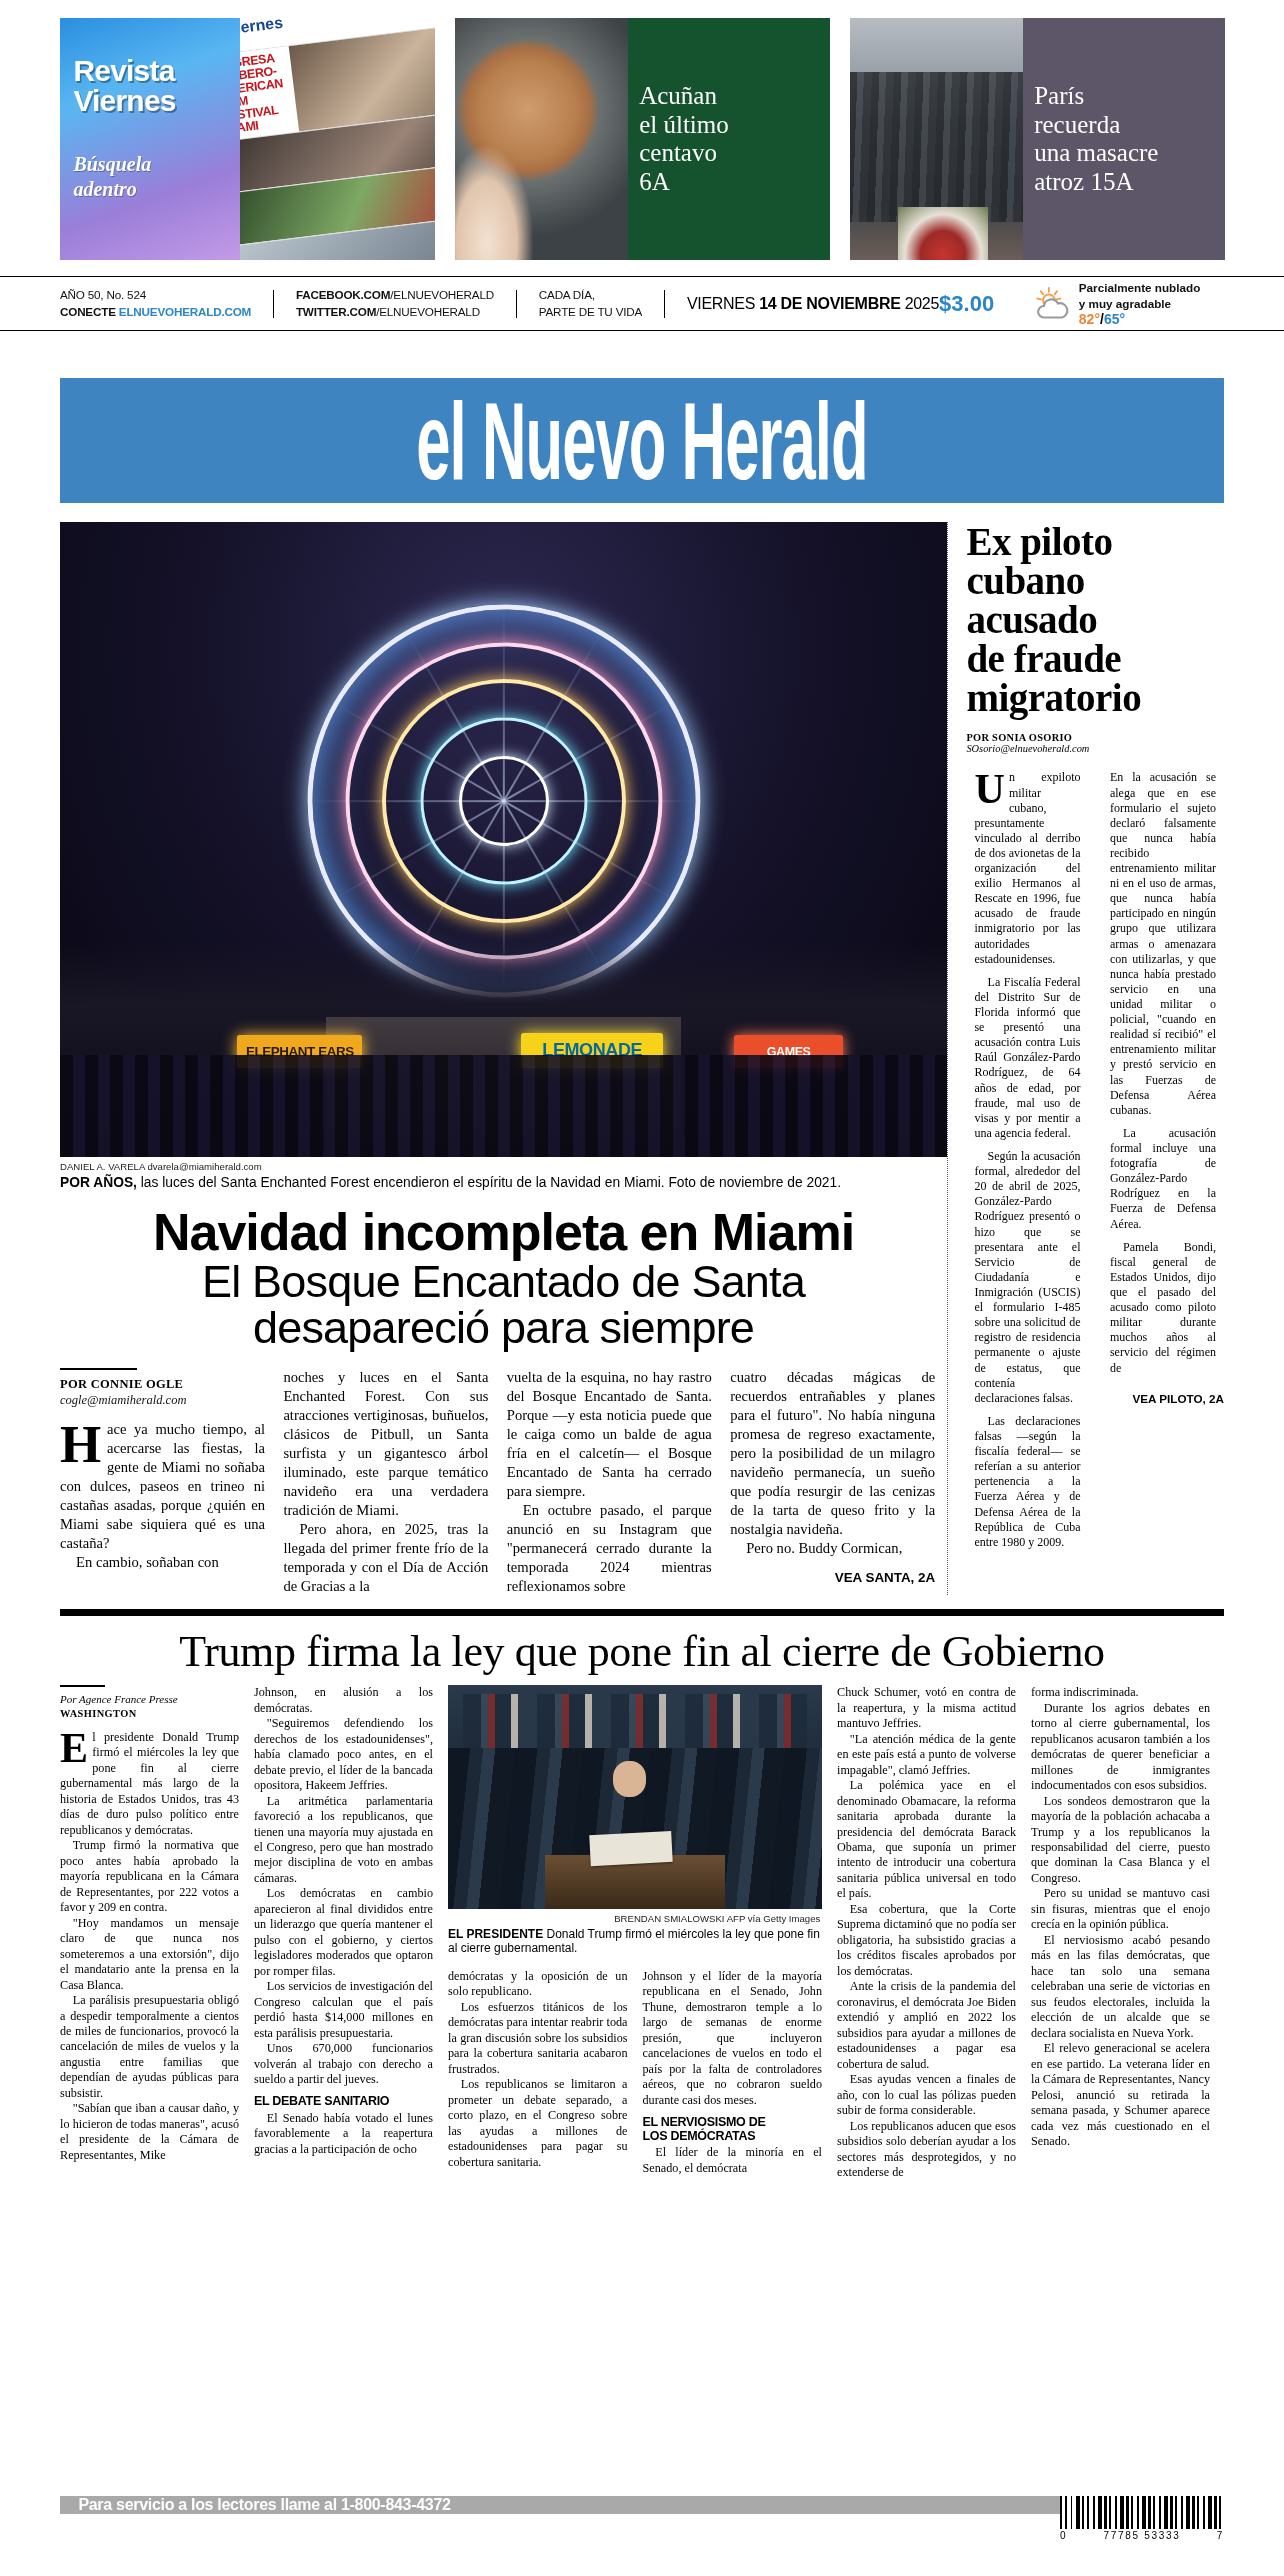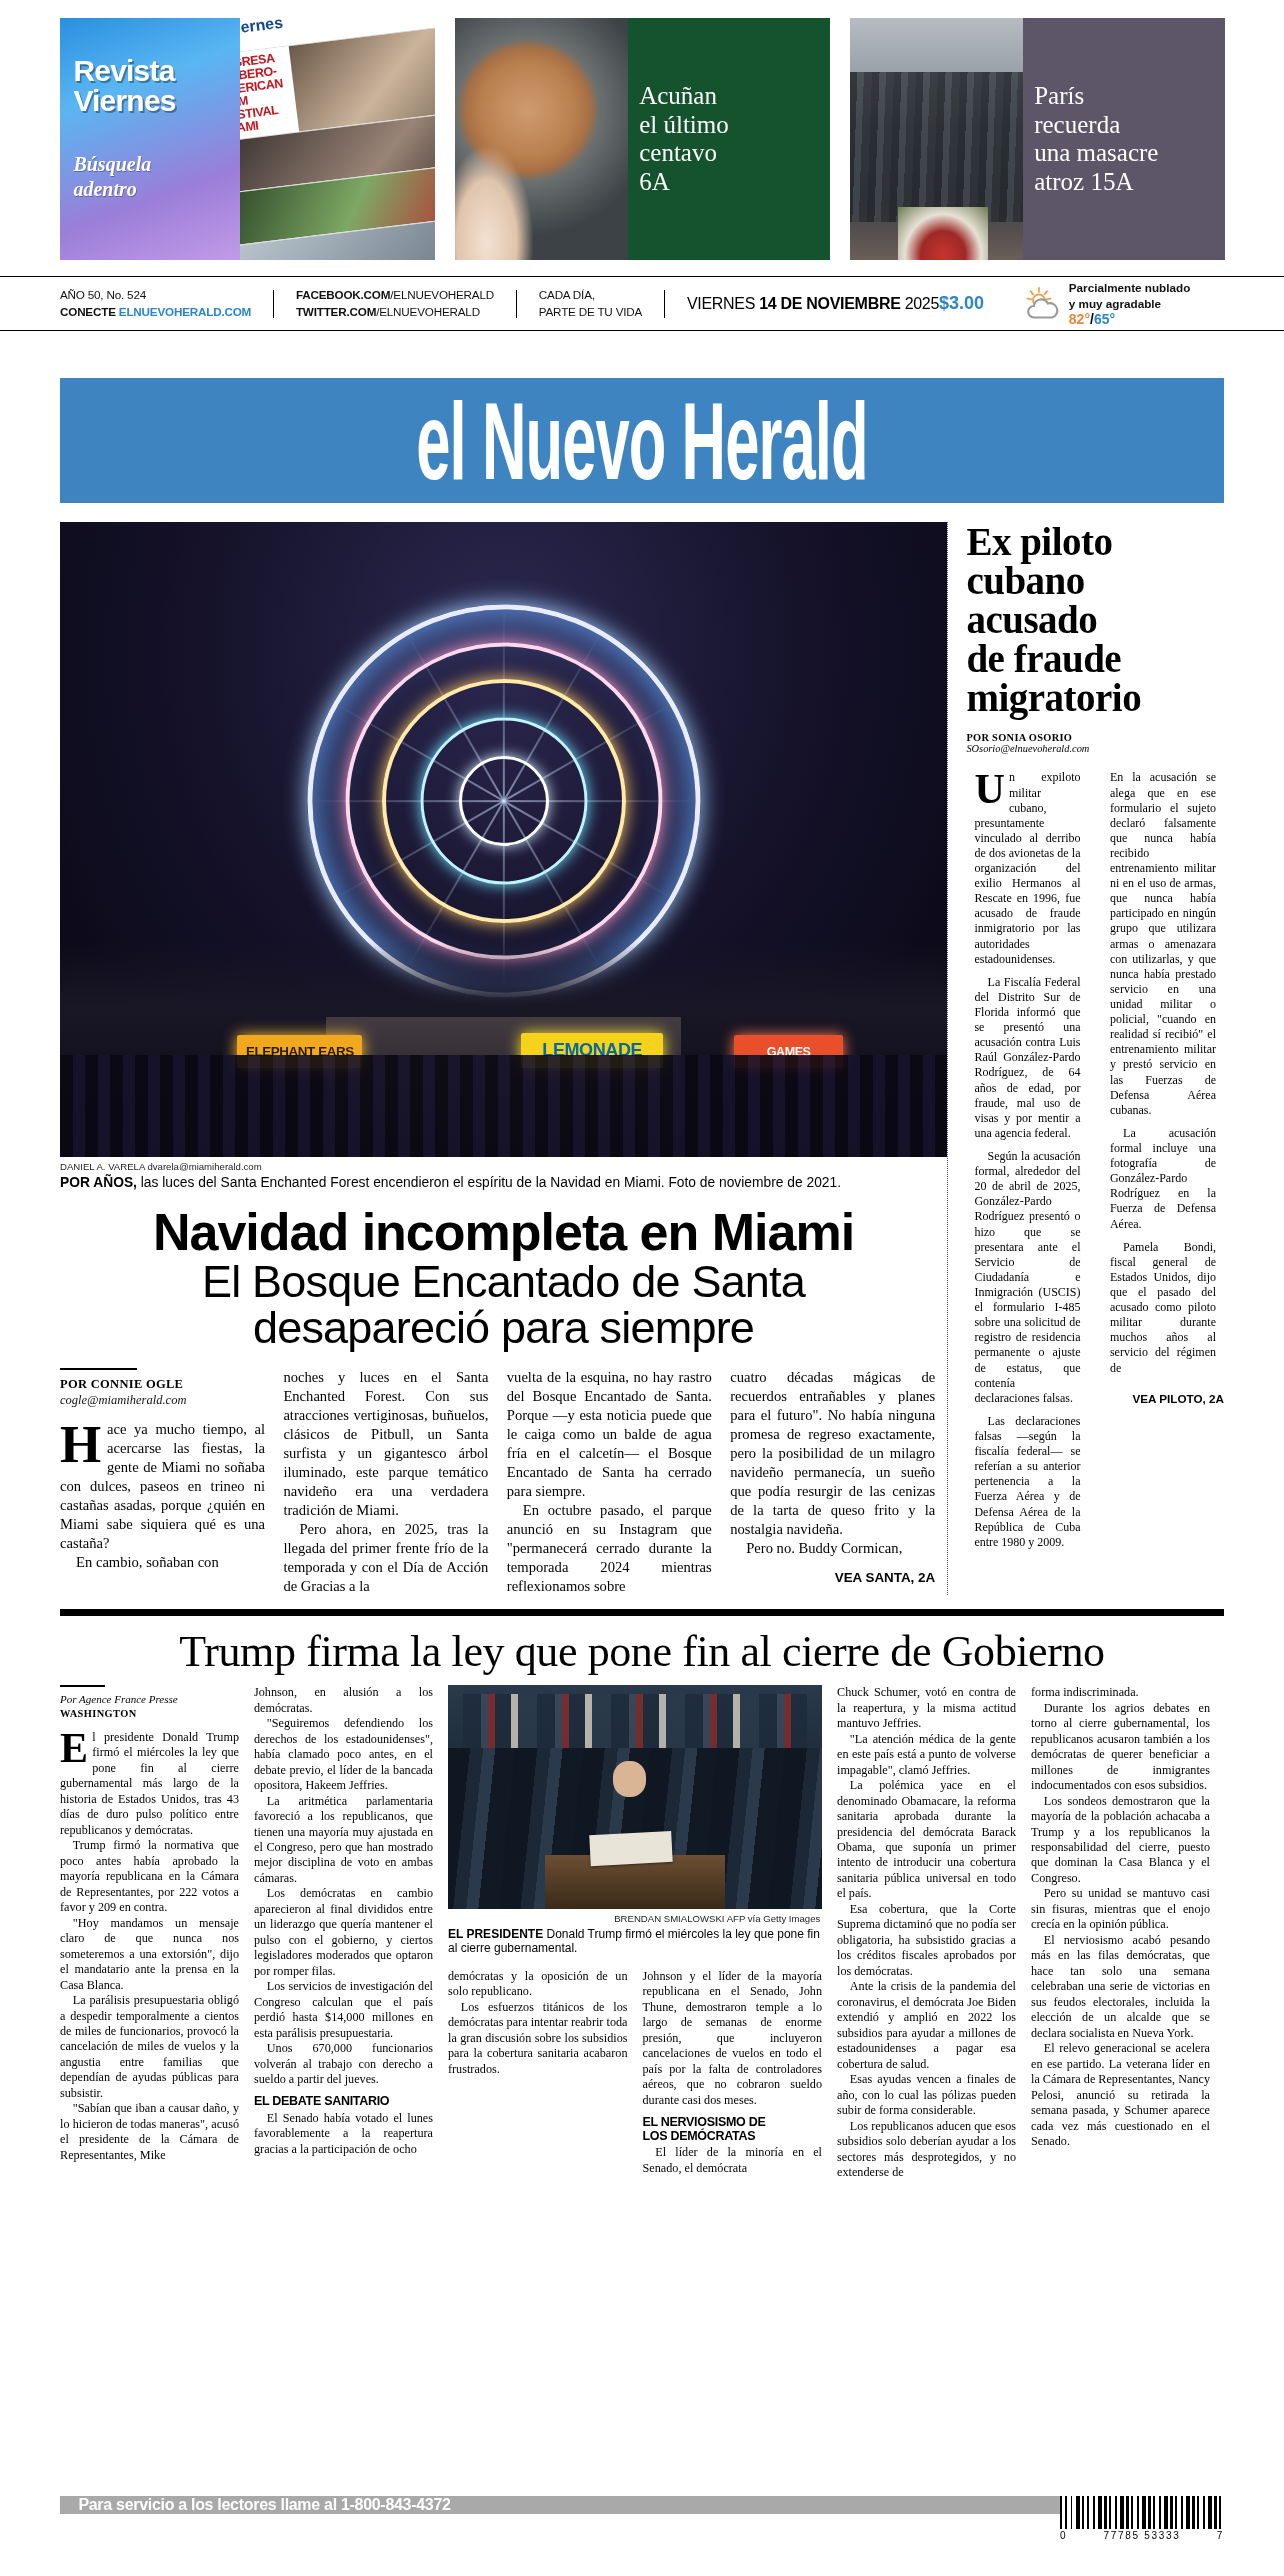--- a/index.html
+++ b/index.html
@@ -113,21 +113,21 @@
     display:flex; align-items:center; padding:0 60px;
     font-family:"Liberation Sans Narrow","Liberation Sans", sans-serif;
   }
   .info-seg { display:flex; flex-direction:column; justify-content:center; height:100%; }
   .info-div { width:0.8px; background:#000; height:28px; margin:0 22px; }
   .ib-line { font-size:11.7px; line-height:1.45; letter-spacing:-0.2px; color:#111; }
   .ib-line b { font-weight:700; }
   .ib-link { color:#2a86c8; font-weight:700; }
   .ib-date { font-size:16px; letter-spacing:-0.3px; }
   .ib-date b { font-weight:700; }
-  .ib-price { font-size:18px; font-weight:700; color:#2a86c8; }
+  .ib-price { font-size:22px; font-weight:700; color:#2a86c8; }
   .wx { display:flex; align-items:center; margin-left:40px; gap:6.7px; }
   .wx-txt { font-size:11.7px; line-height:1.3; font-weight:700; color:#111; }
   .wx-temp { font-size:14px; font-weight:700; }
   .wx-hi { color:#e8873b; }
   .wx-lo { color:#2a86c8; }
 
   
   .masthead {
     position:absolute; left:60px; top:378px; width:1164px; height:125px;
     background:#3d84c0; display:flex; align-items:center; justify-content:center;
@@ -601,20 +601,21 @@
           <div class="mp-face"></div>
           <div class="mp-doc"></div>
         </div>
         <div class="mid-credit">BRENDAN SMIALOWSKI  AFP vía Getty Images</div>
         <div class="mid-caption"><b>EL PRESIDENTE</b><span> Donald Trump firmó el miércoles la ley que pone fin al cierre gubernamental.</span></div>
 
         <div class="mid-two">
           <div class="bcol">
             <p class="first">demócratas y la oposición de un solo republicano.</p>
             <p>Los esfuerzos titánicos de los demócratas para intentar reabrir toda la gran discusión sobre los subsidios para la cobertura sanitaria acabaron frustrados.</p>
+            <p>Los republicanos se limitaron a prometer un debate separado, a corto plazo, en el Congreso sobre las ayudas a millones de estadounidenses para pagar su cobertura sanitaria.</p>
           </div>
           <div class="bcol">
             <p class="first">Johnson y el líder de la mayoría republicana en el Senado, John Thune, demostraron temple a lo largo de semanas de enorme presión, que incluyeron cancelaciones de vuelos en todo el país por la falta de controladores aéreos, que no cobraron sueldo durante casi dos meses.</p>
             <div class="subhead">
               <div>EL NERVIOSISMO DE</div>
               <div>LOS DEMÓCRATAS</div>
             </div>
             <p>El líder de la minoría en el Senado, el demócrata</p>
           </div>
         </div>

